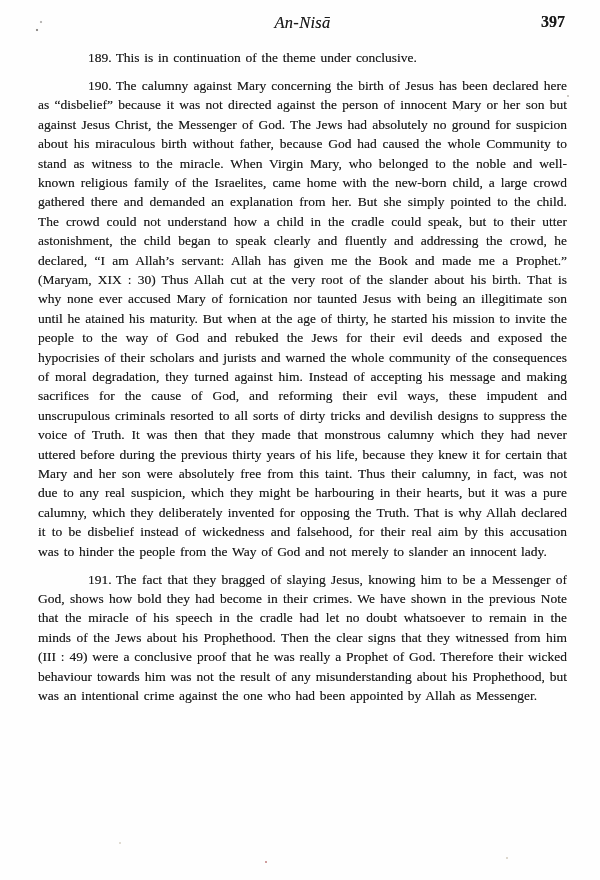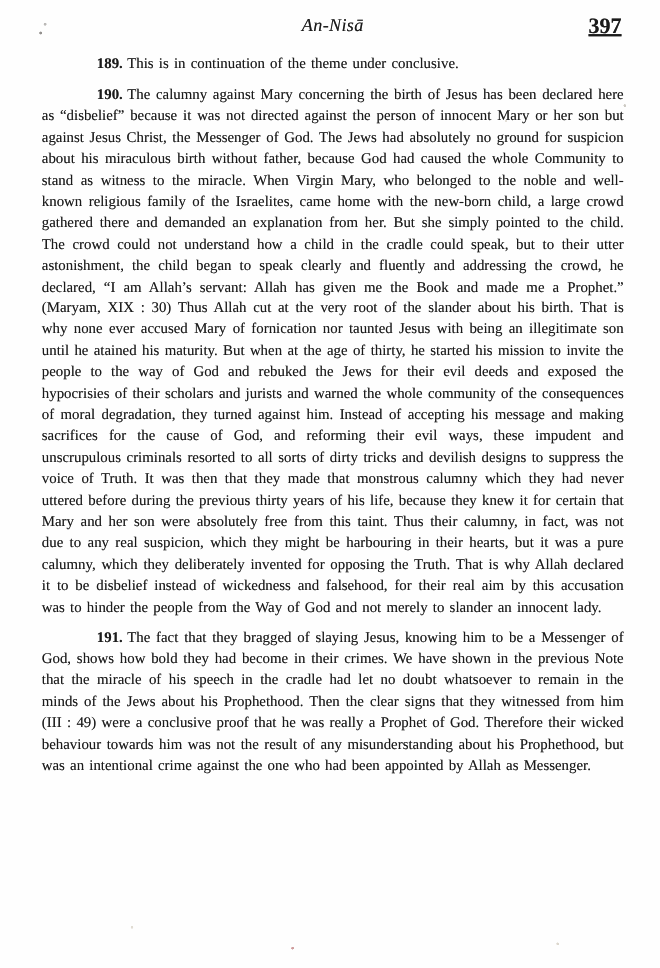--- a/index.html
+++ b/index.html
@@ -47,23 +47,22 @@
     font-size: 16.5px;
     letter-spacing: 0.3px;
     text-shadow: 0 0 0.5px rgba(30,30,30,0.6);
   }
 
   .page-number {
     position: absolute;
     right: 2px;
     top: 0;
     font-weight: bold;
-    font-size: 20px;
+    font-size: 16px;
     text-shadow: 0 0 0.5px rgba(30,30,30,0.6);
-    text-decoration: underline;
   }
 
   .content {
     margin-top: 13px;
   }
 
   .content p {
     font-size: 13.5px;
     line-height: 19.4px;
     text-align: justify;
@@ -72,21 +71,20 @@
     margin-bottom: 8.5px;
     text-shadow: 0 0 0.45px rgba(35,35,35,0.55);
   }
 
   .content p:last-child {
     margin-bottom: 0;
   }
 
   .note-number {
     padding-right: 4px;
-    font-weight: bold;
   }
 </style>
 </head>
 <body>
 
 <div class="page">
 
   <div class="page-header">
     <div class="surah-title">An-Nisā</div>
     <div class="page-number">397</div>

